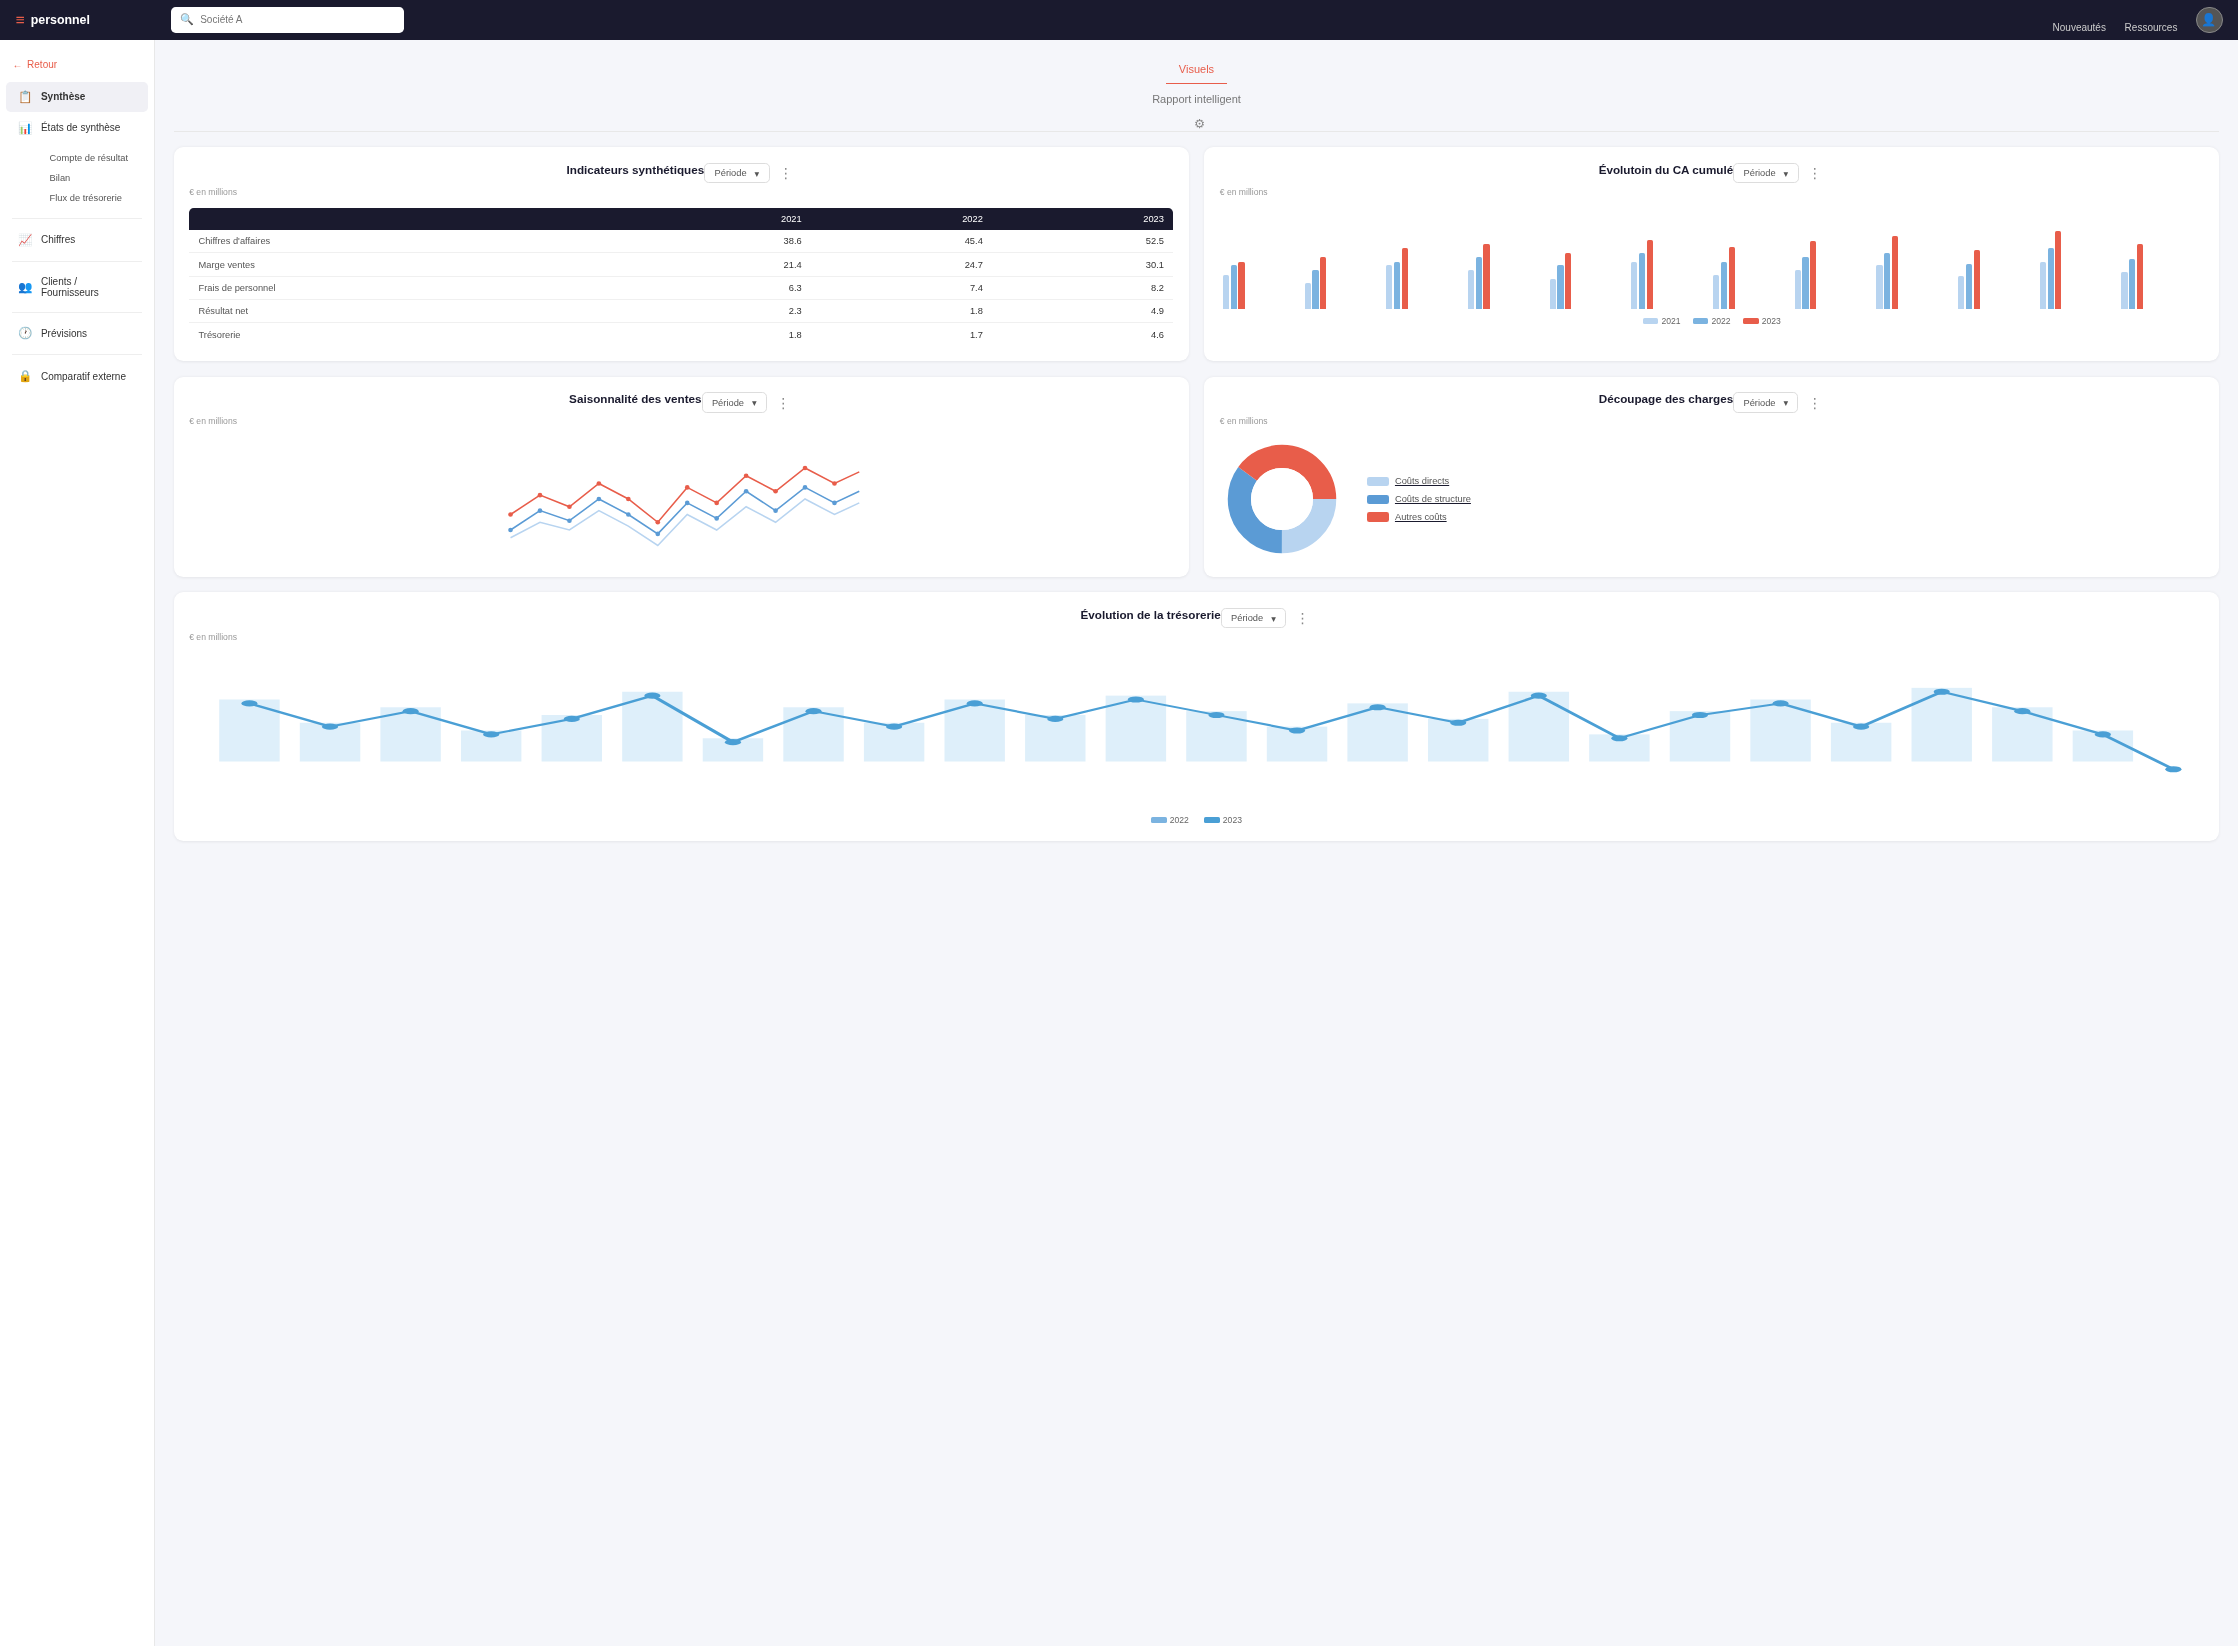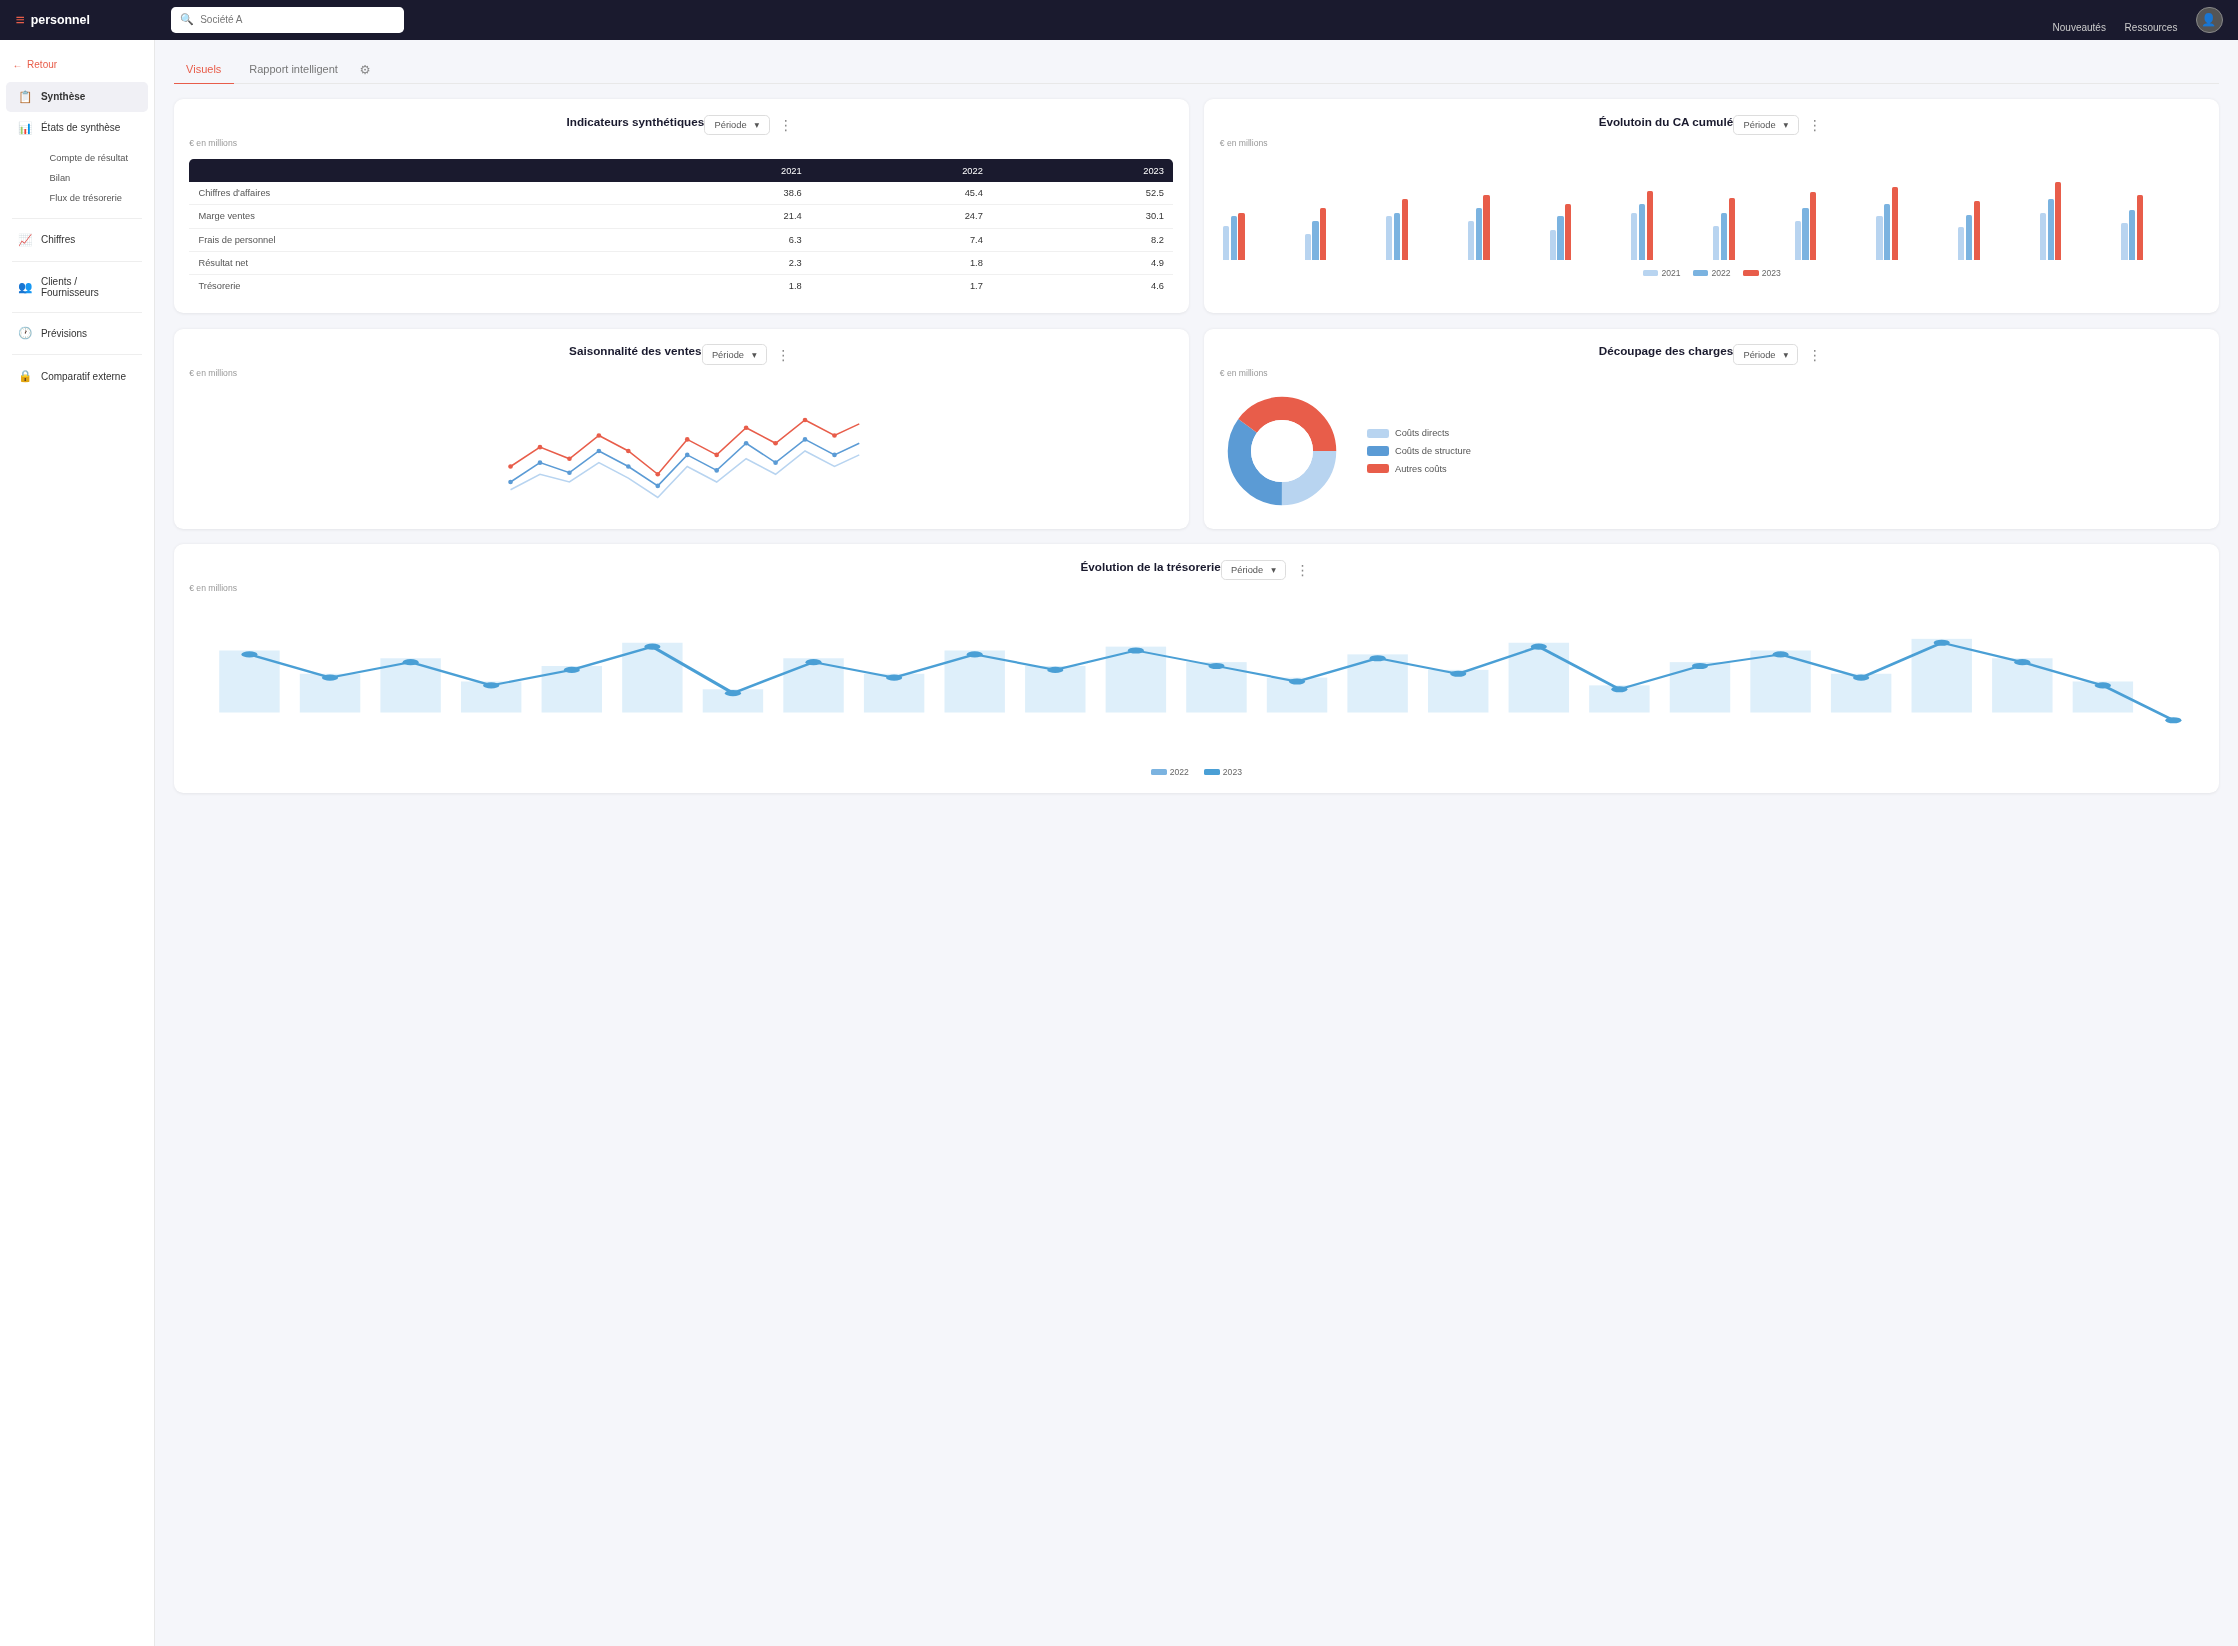--- a/index.html
+++ b/index.html
@@ -67,21 +67,21 @@
     .main {
       margin-left: 155px;
       margin-top: 40px;
       padding: 15.5px 18.7px;
       min-height: calc(100vh - 40px);
     }
 
     
     .tabs {
       display: flex; align-items: center; gap: 3.1px;
-      border-bottom: 1.6px solid #e8e8e8; margin-bottom: 15.5px;
+      border-bottom: 1.6px solid #e8e8e8; margin-bottom: 15.5px; flex-direction: column;
     }
     .tab {
       padding: 7.8px 12.4px; cursor: pointer; font-size: 11px; color: #777;
       border-bottom: 1.6px solid transparent; margin-bottom: -1.6px;
     }
     .tab.active { color: #e85d4a; border-bottom-color: #e85d4a; font-weight: 500; }
     .tab-gear { margin-left: 6.2px; cursor: pointer; color: #888; font-size: 12.4px; }
 
     
     .grid-row {
@@ -127,21 +127,21 @@
     .bar-2022 { background: #7bb3e0; }
     .bar-2023 { background: #e85d4a; }
     .chart-legend { display: flex; gap: 12.4px; margin-top: 7.8px; font-size: 8.6px; color: #666; align-items: center; justify-content: center; }
     .legend-dot { width: 15.5px; height: 6.2px; border-radius: 1.6px; display: inline-block; margin-right: 3.1px; }
 
     
     .line-chart-container { width: 100%; height: 124px; position: relative; }
     svg.line-chart { width: 100%; height: 100%; }
 
     
-    .donut-container { display: flex; align-items: center; gap: 23px; margin-top: 7.8px; }
+    .donut-container { display: flex; align-items: center; gap: 23px; margin-top: 7.8px; text-decoration: underline; }
     .donut-legend { display: flex; flex-direction: column; gap: 7.8px; font-size: 9.3px; color: #555; }
     .donut-legend-item { display: flex; align-items: center; gap: 6.2px; }
     .legend-rect { width: 22px; height: 9.3px; border-radius: 2.3px; }
 
     
     .treasury-chart { width: 100%; height: 155px; position: relative; }
     .treasury-legend { display: flex; gap: 15.5px; font-size: 8.6px; color: #666; align-items: center; justify-content: center; margin-top: 7.8px; }
   </style>
 </head>
 <body>

